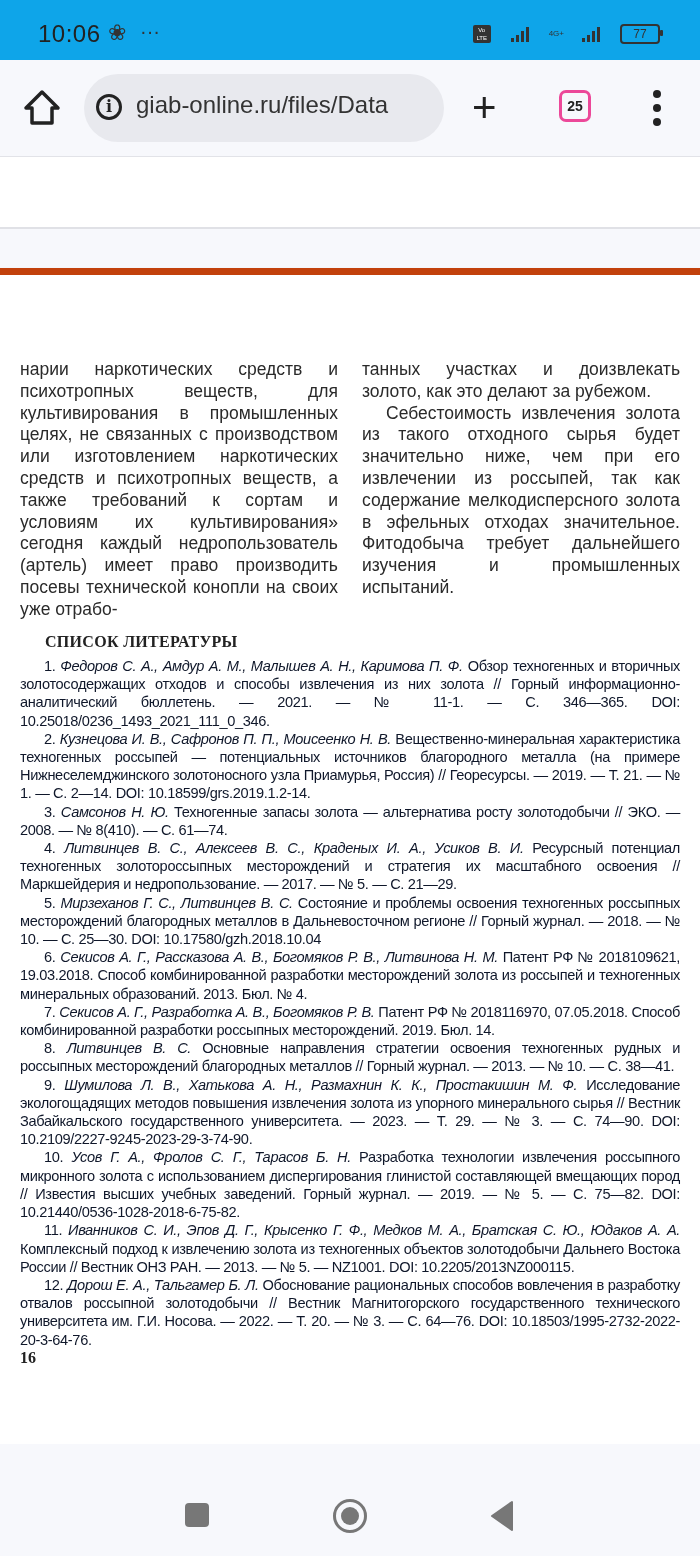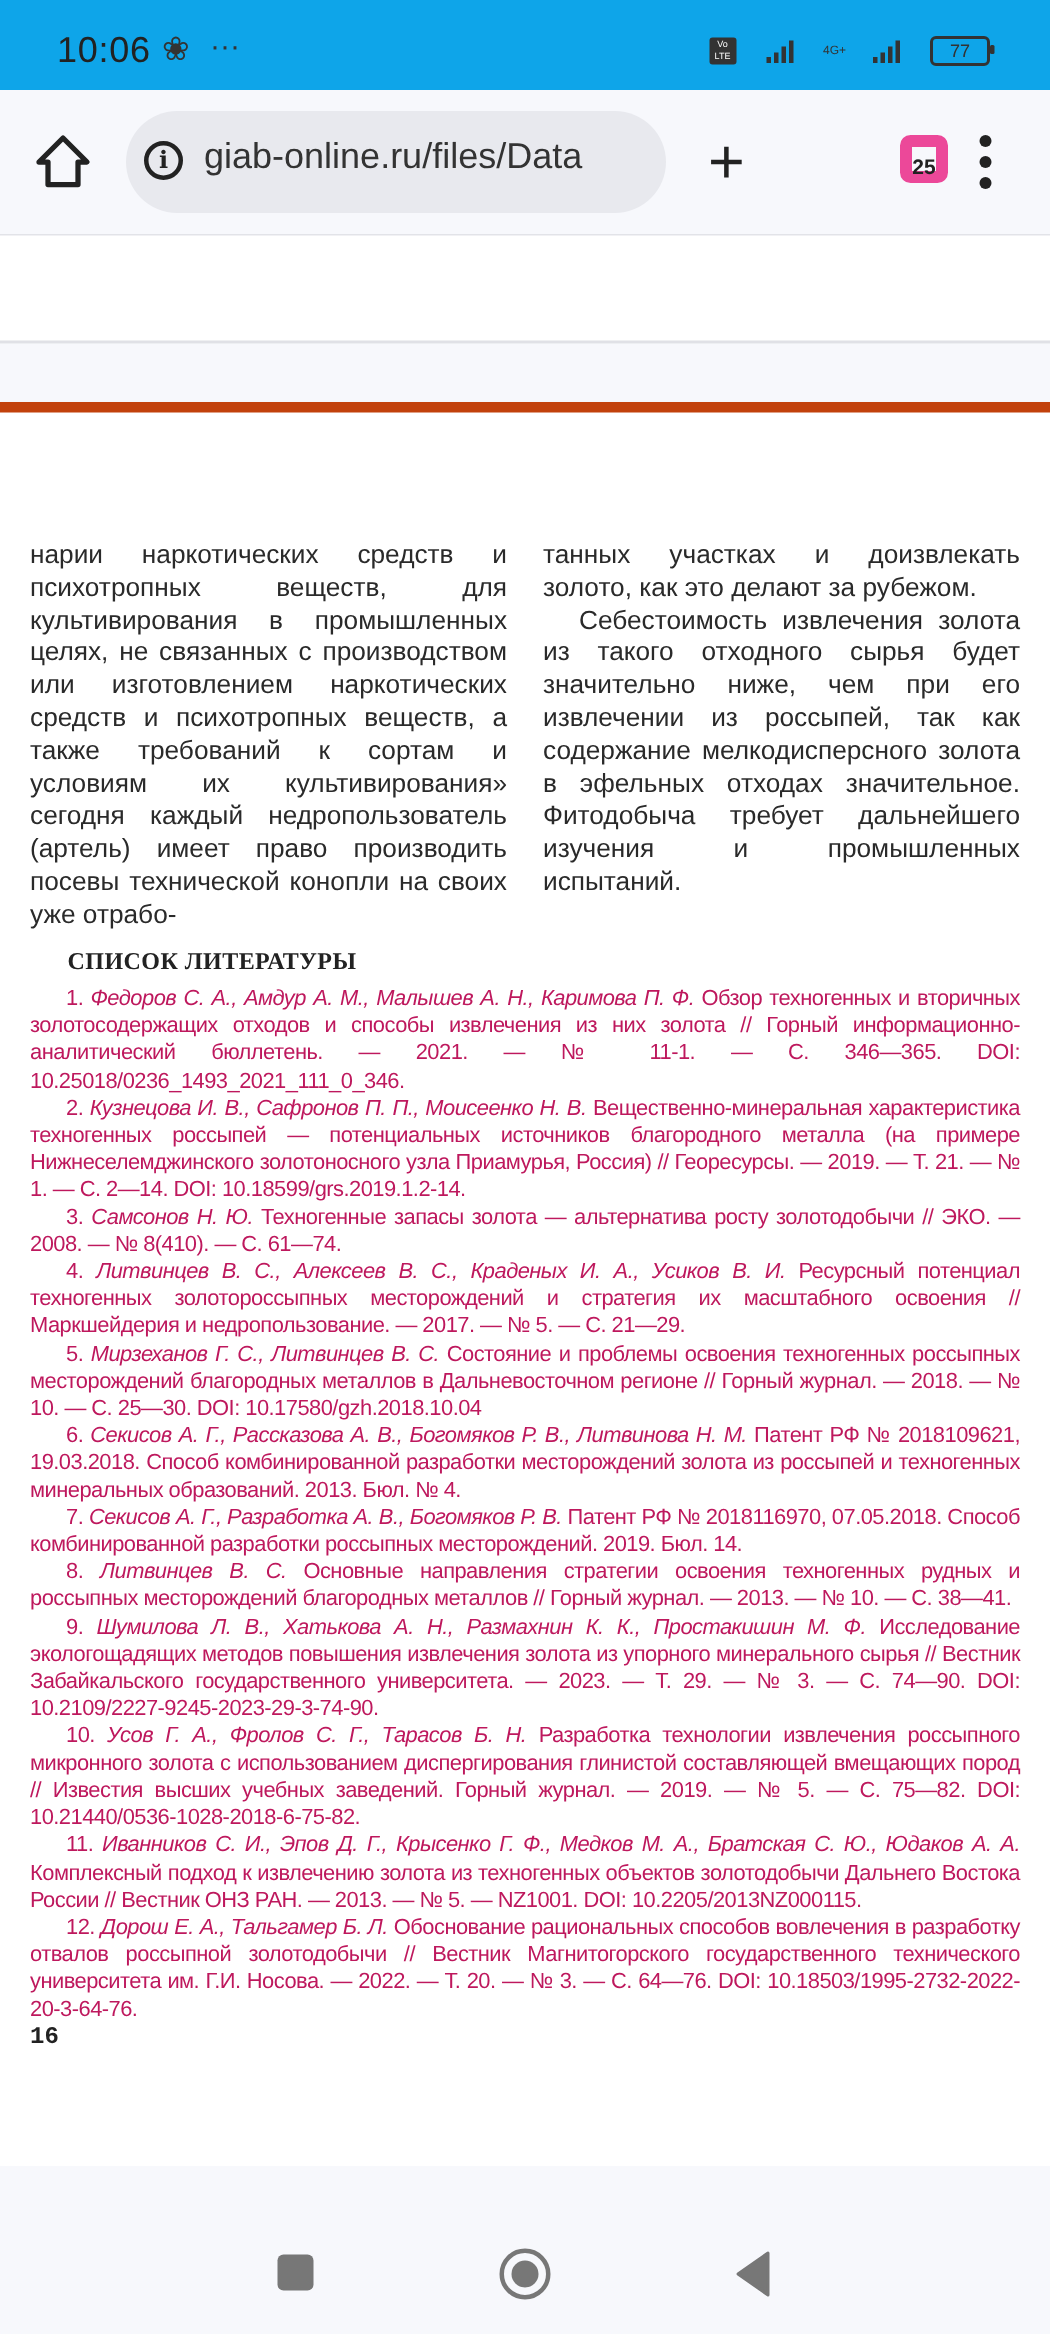--- a/index.html
+++ b/index.html
@@ -15,38 +15,38 @@
   .g4 { font-size:8px; color:#333; line-height:8px; margin-right:-2px; }
   .battery { width:36px; height:16px; border:2px solid #333; border-radius:4px; font-size:12px; line-height:16px; text-align:center; color:#333; position:relative; }
   .battery:after { content:""; position:absolute; right:-5px; top:4px; width:3px; height:6px; background:#333; border-radius:1px; }
 
   .url-bar { position:absolute; left:0; top:60px; width:700px; height:96px; background:#f7f8fc; border-bottom:2px solid #e2e3e8; }
   .home-btn { position:absolute; left:22px; top:28px; width:40px; height:40px; }
   .url-pill { position:absolute; left:84px; top:14px; width:360px; height:68px; background:#e8e9ee; border-radius:34px; overflow:hidden; }
   .info-icon { position:absolute; left:12px; top:20px; width:26px; height:26px; border:3px solid #222; border-radius:50%; box-sizing:border-box; font-size:16px; font-weight:bold; text-align:center; line-height:20px; font-family:"DejaVu Serif", serif; }
   .url-text { position:absolute; left:52px; top:17px; font-size:24px; color:#333; white-space:nowrap; }
   .plus-btn { position:absolute; left:472px; top:28px; font-size:42px; line-height:40px; color:#222; font-weight:300; }
-  .tabs-btn { position:absolute; left:559px; top:30px; width:32px; height:32px; border:8px solid #ec4899; border-radius:7px; box-sizing:border-box; font-size:14px; text-align:center; line-height:26px; font-weight:bold;margin-left:41px; }
+  .tabs-btn { position:absolute; left:559px; top:30px; width:32px; height:32px; border:3px solid #ec4899; border-radius:7px; box-sizing:border-box; font-size:14px; text-align:center; line-height:26px; font-weight:bold; }
   .menu-btn { position:absolute; left:650px; top:30px; width:14px; height:36px; display:flex; flex-direction:column; justify-content:space-between; align-items:center; }
   .menu-btn i { display:block; width:8px; height:8px; border-radius:50%; background:#222; }
 
   .page-prev { position:absolute; left:0; top:157px; width:700px; height:70px; background:#fff; border-bottom:2px solid #e0e1e6; }
   .page { position:absolute; left:0; top:268px; width:700px; height:1174px; background:#fff; border-top:7px solid #c2410c; box-shadow:0 2px 3px rgba(0,0,0,0.15); }
 
   .col { position:absolute; top:84px; font-size:17.5px; line-height:21.8px; color:#2a2a2a; text-align:justify; font-family:"Liberation Sans Narrow","Liberation Sans", sans-serif; }
   .col p { margin:0; }
   .col-left { left:20px; width:318px; }
   .col-right { left:362px; width:318px; }
   .indent { text-indent:24px; }
 
   .refs-title { position:absolute; left:45px; top:358px; font-family:"Liberation Serif", serif; font-weight:bold; font-size:16px; color:#222; letter-spacing:0.3px; }
-  .refs { position:absolute; left:20px; top:382px; width:660px; font-size:14.6px; line-height:18.2px; color:#be185d; text-align:justify; font-family:"Liberation Sans Narrow","Liberation Sans", sans-serif; letter-spacing:-0.35px; }
+  .refs { position:absolute; left:20px; top:382px; width:660px; font-size:14.6px; line-height:18.2px; color:#0f172a; text-align:justify; font-family:"Liberation Sans Narrow","Liberation Sans", sans-serif; letter-spacing:-0.35px; }
   .ref { text-indent:24px; margin:0; }
   .ref .auth { font-style:italic; }
-  .page-num { position:absolute; left:20px; top:1074px; font-family:Liberation Mono, monospace; font-weight:bold; font-size:16px; color:#222; }
+  .page-num { position:absolute; left:20px; top:1074px; font-family:Liberation Serif, serif; font-weight:bold; font-size:16px; color:#222; }
 
   .nav-bar { position:absolute; left:0; top:1444px; width:700px; height:112px; background:#f7f8fc; }
   .nav-btn { position:absolute; }
 </style>
 </head>
 <body>
 
 <div class="status-bar">
   <span class="status-time">10:06</span>
   <span class="status-fan">❀</span>

